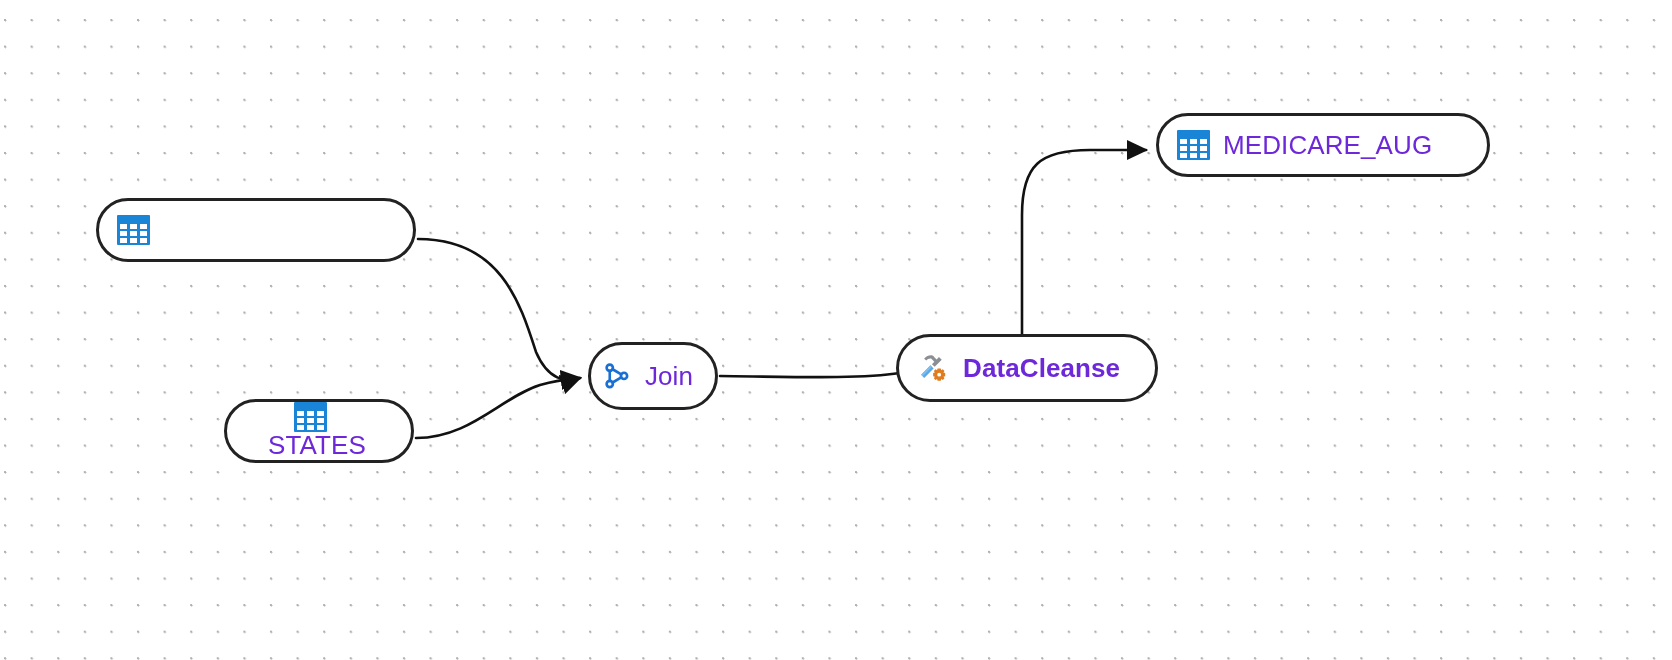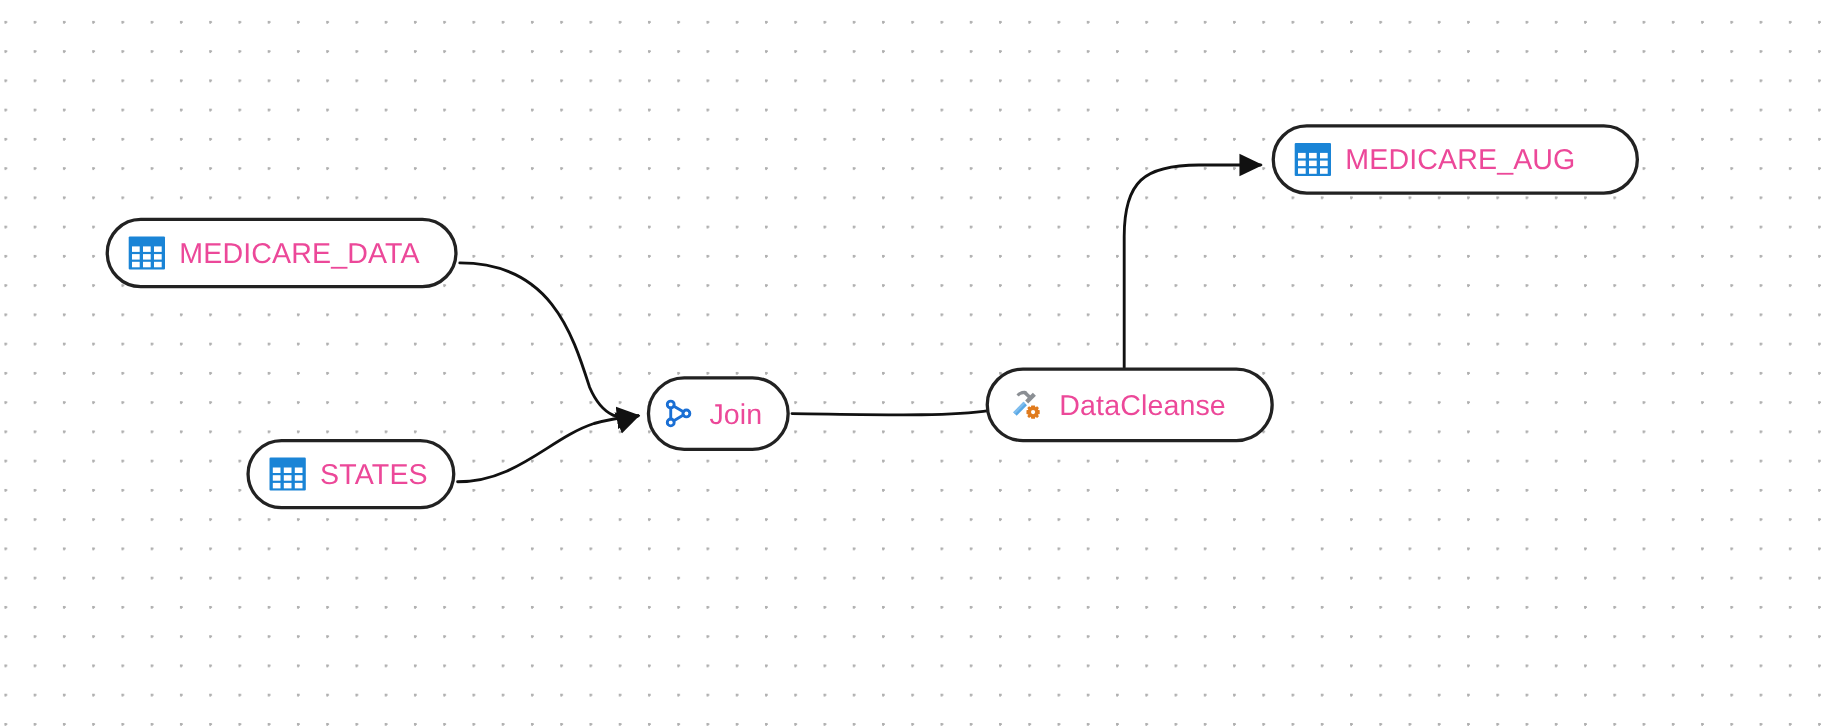--- a/index.html
+++ b/index.html
@@ -34,21 +34,21 @@
     align-items: center;
     background: #ffffff;
     border: 3.2px solid #222222;
     border-radius: 999px;
     padding: 0 22px 0 18px;
     white-space: nowrap;
     z-index: 5;
   }
   .node-label {
     font-size: 26px;
-    color: #ec4899;
+    color: #6d28d9;
     letter-spacing: 0.1px;
     line-height: 1;
   }
   .node-icon {
     flex: 0 0 auto;
     display: inline-flex;
     align-items: center;
     justify-content: center;
     margin-right: 13px;
   }
@@ -112,24 +112,23 @@
             <i class="tbl-cell"></i>
           <i class="tbl-cell"></i>
             <i class="tbl-cell"></i>
             <i class="tbl-cell"></i>
           <i class="tbl-cell"></i>
             <i class="tbl-cell"></i>
             <i class="tbl-cell"></i>
         </span>
       </span>
     </span>
-    <span class="node-label">MEDICARE_DATA</span>
-  </div>
-
-  <div class="node" style="left: 224px; top: 399px; width: 190px; height: 64px;">
+  </div>
+
+  <div class="node" style="left: 224px; top: 399px; width: 190px; height: 64px; flex-direction: column;">
     <span class="node-icon">
       <span class="tbl-icon">
         <span class="tbl-outer"></span>
         <span class="tbl-grid">
           <i class="tbl-cell"></i>
             <i class="tbl-cell"></i>
             <i class="tbl-cell"></i>
           <i class="tbl-cell"></i>
             <i class="tbl-cell"></i>
             <i class="tbl-cell"></i>
@@ -151,21 +150,21 @@
           <circle cx="17.6" cy="11.9" r="2.5"></circle>
           <path d="M 8.5 6.6 L 15.4 10.7"></path>
           <path d="M 8.5 17.2 L 15.4 13.1"></path>
           <path d="M 6.2 7.9 L 6.2 15.9"></path>
         </g>
       </svg>
     </span>
     <span class="node-label">Join</span>
   </div>
 
-  <div class="node" style="left: 896px; top: 334px; width: 262px; height: 68px;">
+  <div class="node" style="left: 896px; top: 334px; width: 262px; height: 68px; font-weight: bold;">
     <span class="node-icon">
       <svg class="tool-icon" viewBox="0 0 32 32" xmlns="http://www.w3.org/2000/svg">
 
         <path d="M 14.3 3.2 C 11.0 3.0 8.2 4.6 6.9 6.6 L 9.0 8.3
                  C 10.1 6.8 12.0 6.0 13.7 6.4 L 16.8 9.4
                  L 14.5 11.8 L 17.2 14.4 L 24.0 7.5 L 21.3 4.9
                  L 19.0 7.2 L 16.6 4.8 C 16.0 3.9 15.2 3.3 14.3 3.2 Z" fill="#8b8f94"></path>
 
         <path d="M 13.1 12.9 L 16.1 15.9 L 7.0 25.1 L 4.0 22.1 Z" fill="#5aa9e6"></path>
         <path d="M 13.1 12.9 L 14.6 14.4 L 5.5 23.6 L 4.0 22.1 Z" fill="#7fbdee"></path>

